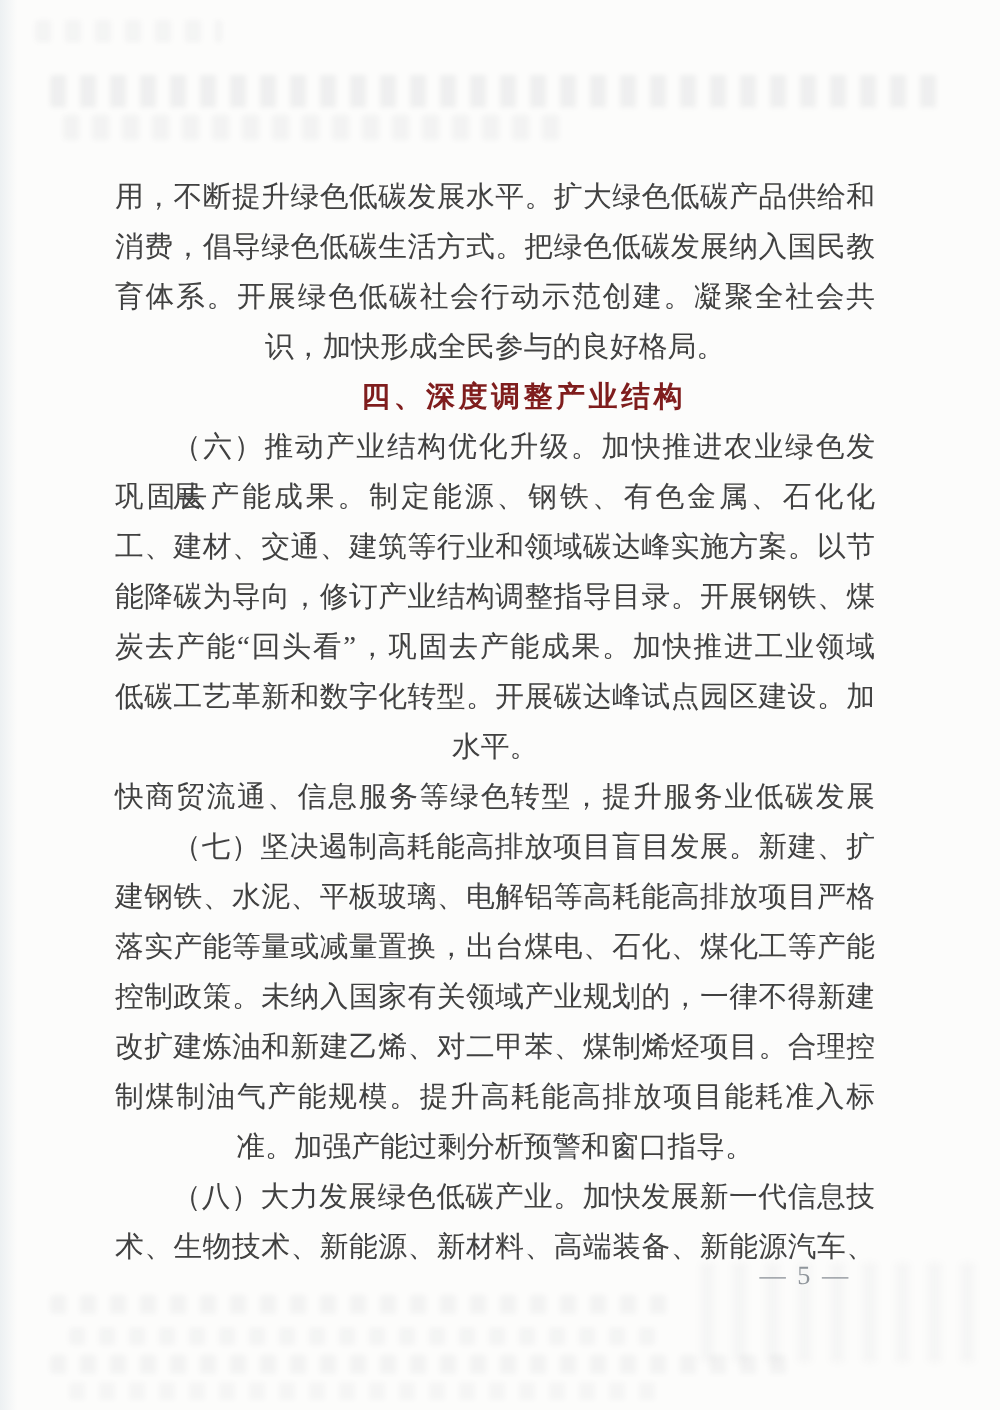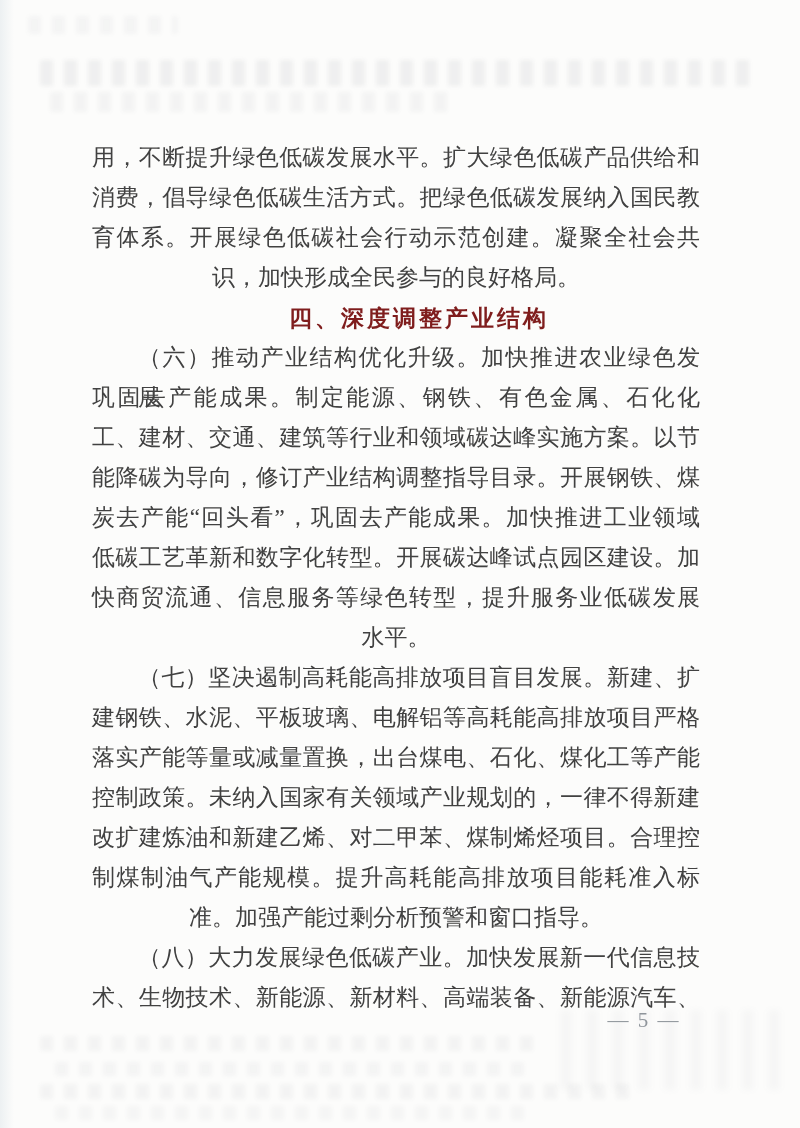--- a/index.html
+++ b/index.html
@@ -117,22 +117,22 @@
       <div class="line just">消费，倡导绿色低碳生活方式。把绿色低碳发展纳入国民教</div>
       <div class="line just">育体系。开展绿色低碳社会行动示范创建。凝聚全社会共</div>
       <div class="line">识，加快形成全民参与的良好格局。</div>
       <div class="line heading indent">四、深度调整产业结构</div>
       <div class="line indent just">（六）推动产业结构优化升级。加快推进农业绿色发展，</div>
       <div class="line just">巩固去产能成果。制定能源、钢铁、有色金属、石化化</div>
       <div class="line just">工、建材、交通、建筑等行业和领域碳达峰实施方案。以节</div>
       <div class="line just">能降碳为导向，修订产业结构调整指导目录。开展钢铁、煤</div>
       <div class="line just">炭去产能“回头看”，巩固去产能成果。加快推进工业领域</div>
       <div class="line just">低碳工艺革新和数字化转型。开展碳达峰试点园区建设。加</div>
+      <div class="line">水平。</div>
       <div class="line just">快商贸流通、信息服务等绿色转型，提升服务业低碳发展</div>
-      <div class="line">水平。</div>
       <div class="line indent just">（七）坚决遏制高耗能高排放项目盲目发展。新建、扩</div>
       <div class="line just">建钢铁、水泥、平板玻璃、电解铝等高耗能高排放项目严格</div>
       <div class="line just">落实产能等量或减量置换，出台煤电、石化、煤化工等产能</div>
       <div class="line just">控制政策。未纳入国家有关领域产业规划的，一律不得新建</div>
       <div class="line just">改扩建炼油和新建乙烯、对二甲苯、煤制烯烃项目。合理控</div>
       <div class="line just">制煤制油气产能规模。提升高耗能高排放项目能耗准入标</div>
       <div class="line">准。加强产能过剩分析预警和窗口指导。</div>
       <div class="line indent just">（八）大力发展绿色低碳产业。加快发展新一代信息技</div>
       <div class="line just">术、生物技术、新能源、新材料、高端装备、新能源汽车、</div>
     </div>

